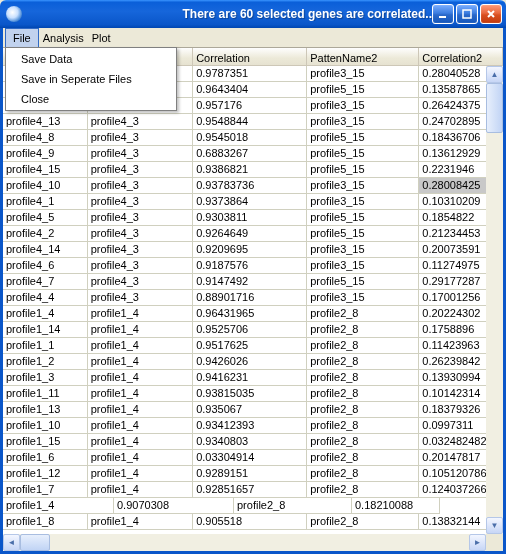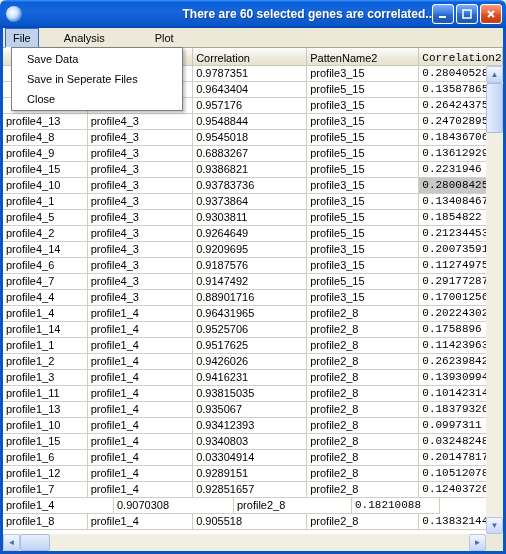--- a/index.html
+++ b/index.html
@@ -52,34 +52,34 @@
   .menubar {
     background: #ece9d8;
     border-bottom: 1px solid #aca899;
     height: 20px;
     display: flex; align-items: stretch;
     padding-left: 2px;
     position: relative;
     z-index: 5;
   }
   .menu-item {
-    padding: 0 25px;
+    padding: 0 4px;
     display: flex; align-items: center;
     cursor: default;
     font-size: 11px;
   }
   .menu-item.open {
     background: #c1d2ee;
     border: 1px solid #316ac5;
     border-bottom: 1px solid #fff;
     padding: 9px 7px;
   }
   .dropdown {
     position: absolute;
-    left: 8px; top: 19px;
+    left: 2px; top: 19px;
     background: #fff;
     border: 1px solid #808080;
     box-shadow: 2px 2px 3px rgba(0,0,0,.25);
     z-index: 50;
     width: 172px;
     padding: 1px;
   }
   .dropdown-item {
     padding: 4px 16px 4px 14px;
     font-size: 11px;
@@ -117,21 +117,21 @@
     padding: 1px 3px 0 3px;
     font-size: 11px;
     overflow: hidden; white-space: nowrap;
     background: #fff;
   }
   .cell.sel { background: #c8c8c8; }
   .c0 { width: 89px; }
   .c1 { width: 111px; }
   .c2 { width: 120px; }
   .c3 { width: 118px; }
-  .c4 { width: 88px; font-family: Liberation Mono, monospace; }
+  .c4 { width: 88px; }
 
   
   .vscroll {
     position: absolute; right: 0; top: 18px; bottom: 17px; width: 17px;
     background: #f1efe2;
     display: flex; flex-direction: column; align-items: stretch;
   }
   .hscroll {
     position: absolute; left: 0; right: 17px; bottom: 0; height: 17px;
     background: #f1efe2;
@@ -262,21 +262,21 @@
           <div class="cell c1">profile4_3</div>
           <div class="cell c2">0.93783736</div>
           <div class="cell c3">profile3_15</div>
           <div class="cell c4 sel">0.28008425</div>
         </div>
         <div class="row">
           <div class="cell c0">profile4_1</div>
           <div class="cell c1">profile4_3</div>
           <div class="cell c2">0.9373864</div>
           <div class="cell c3">profile3_15</div>
-          <div class="cell c4">0.13408467</div>
+          <div class="cell c4">0.10310209</div>
         </div>
         <div class="row">
           <div class="cell c0">profile4_5</div>
           <div class="cell c1">profile4_3</div>
           <div class="cell c2">0.9303811</div>
           <div class="cell c3">profile5_15</div>
           <div class="cell c4">0.1854822</div>
         </div>
         <div class="row">
           <div class="cell c0">profile4_2</div>

